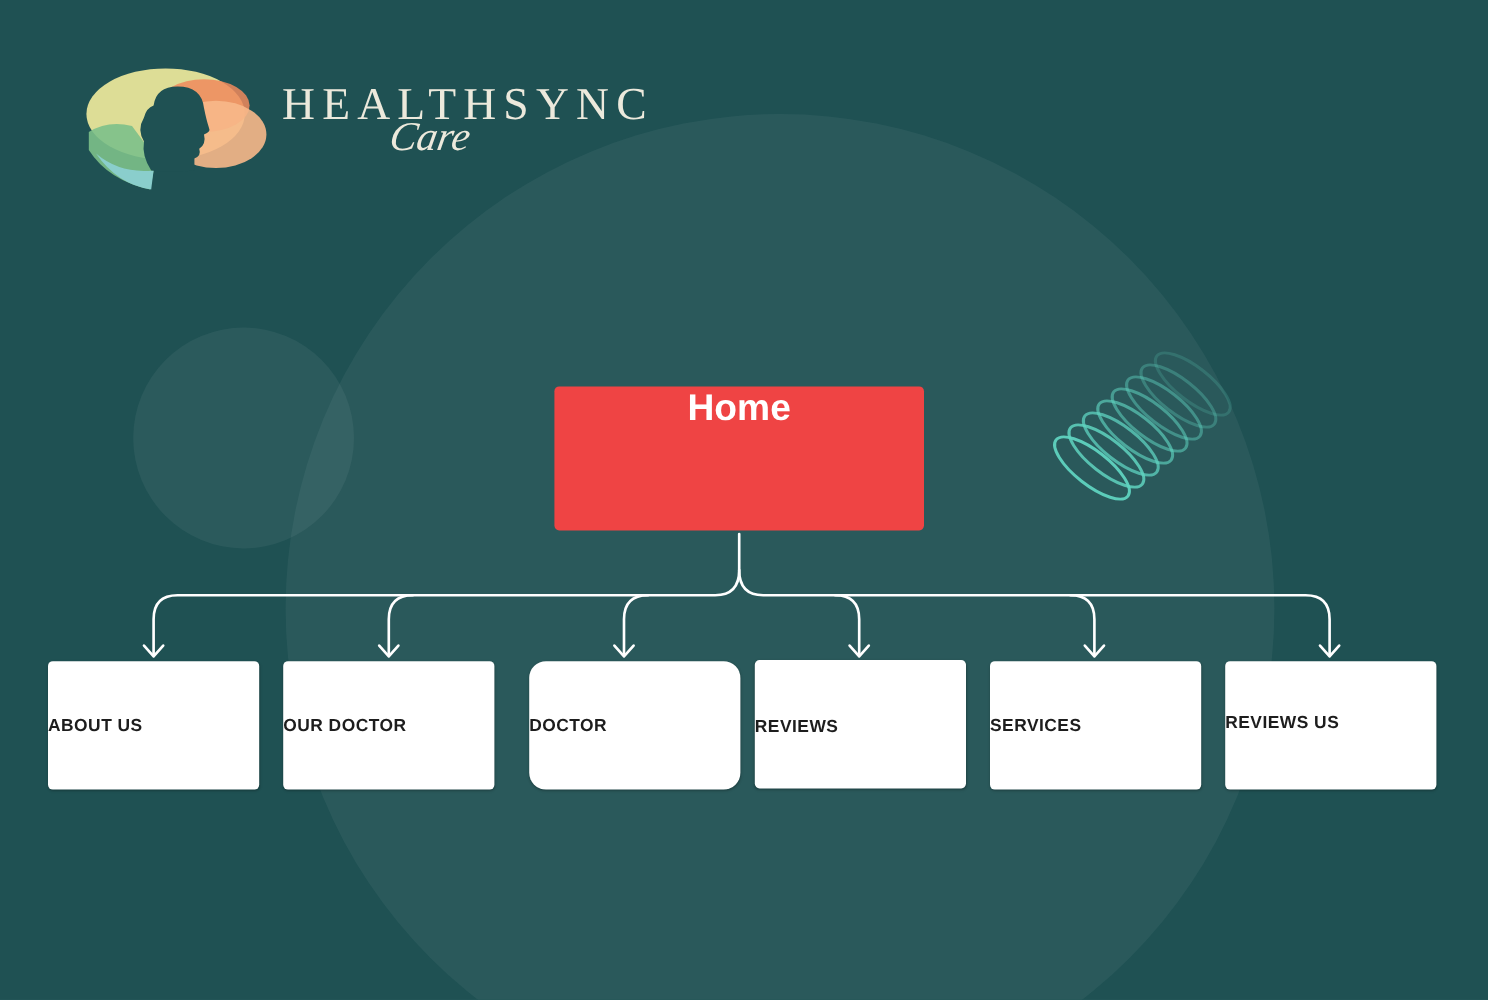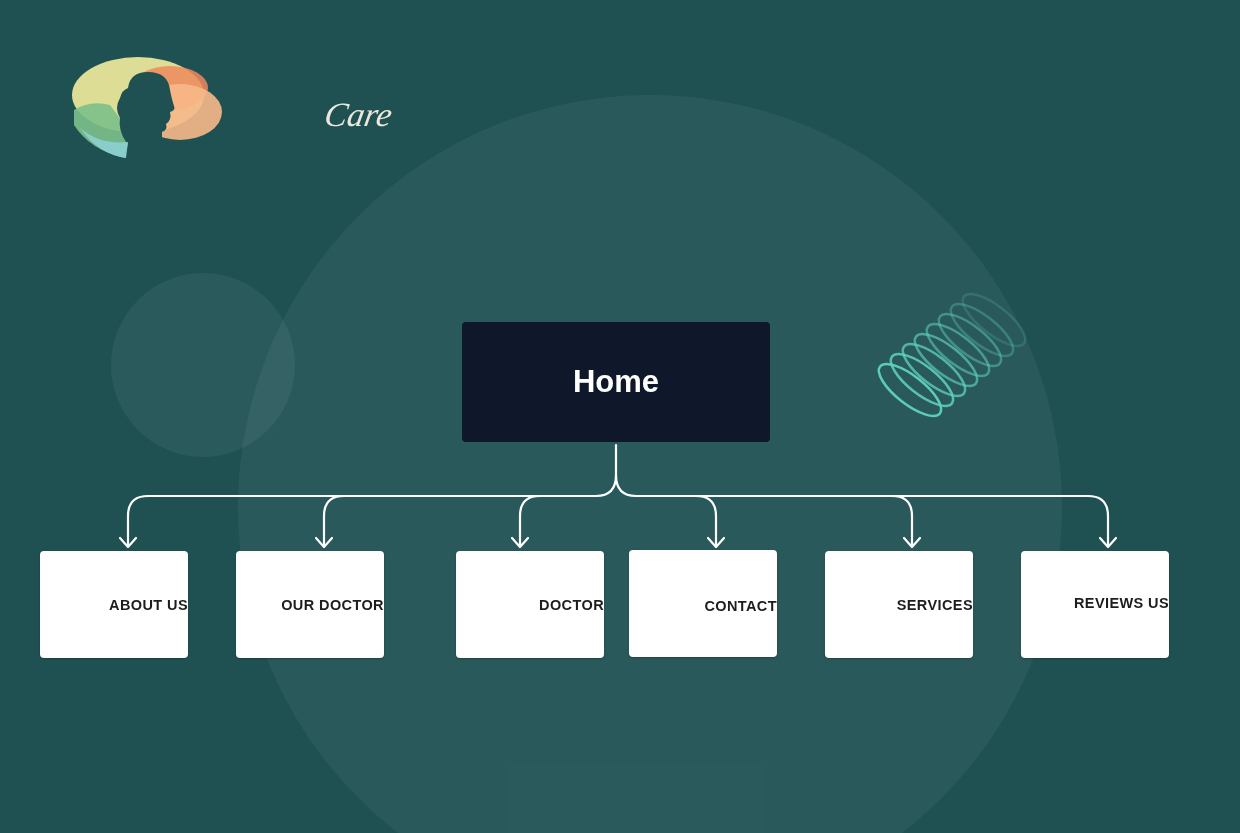--- a/index.html
+++ b/index.html
@@ -25,49 +25,50 @@
   }
   .logo-script {
     position: absolute; left: 255px; top: 48px;
     font-family: "Liberation Serif", serif; font-style: italic; font-size: 34px;
     color: #ece9dc; line-height: 1; transform: skewX(-10deg);
   }
   .spring { position: absolute; left: 870px; top: 280px; }
   .connectors { position: absolute; left: 0; top: 0; }
   .home-node {
     position: absolute; left: 462px; top: 322px; width: 308px; height: 120px;
-    background: #0f172a; border-radius: 4px;
-    display: flex; align-items: center; justify-content: center;
+    background: #ef4444; border-radius: 4px;
+    display: flex; align-items: flex-start; justify-content: center;
     color: #ffffff; font-weight: bold; font-size: 31px;
     cursor: pointer;
   }
   .child-node {
-    position: absolute; top: 551px; width: 148px; height: 107px;
+    position: absolute; top: 551px; width: 176px; height: 107px;
     background: #ffffff; border-radius: 4px;
-    display: flex; align-items: center; justify-content: flex-end;
+    display: flex; align-items: center; justify-content: flex-start;
     color: #1d1d1d; font-weight: bold; font-size: 14.5px; letter-spacing: 0.4px;
     box-shadow: 0 1px 2px rgba(0,0,0,0.25);
     cursor: pointer;
   }
 </style>
 </head>
 <body>
 
 <div class="bg-circle-big"></div>
 <div class="bg-circle-small"></div>
 
 <div class="logo">
   <svg class="logo-mark" width="160" height="110" viewBox="0 0 160 110">
     <ellipse cx="68" cy="45" rx="66" ry="38" fill="#e8e59a" opacity="0.95"></ellipse>
     <ellipse cx="100" cy="38" rx="38" ry="22" fill="#f08a5d" opacity="0.85"></ellipse>
     <ellipse cx="110" cy="62" rx="42" ry="28" fill="#f7b88a" opacity="0.9"></ellipse>
     <path d="M4 60 Q20 50 40 55 L60 82 L55 108 Q20 100 4 75 Z" fill="#7cc08a" opacity="0.9"></path>
     <path d="M10 78 Q30 95 58 92 L56 108 Q28 104 10 78 Z" fill="#8bd0d0" opacity="0.95"></path>
     <path d="M58 38 Q60 22 78 22 Q98 22 100 40 Q102 50 104 56 Q106 60 100 62 Q102 70 96 74 Q98 80 92 82 L92 92 Q74 94 56 92 Q48 80 50 68 Q44 58 50 48 Q52 40 58 38 Z" fill="#1f5153"></path>
   </svg>
+  <span class="logo-word">HEALTHSYNC</span>
   <span class="logo-script">Care</span>
 </div>
 
 <svg class="spring" width="160" height="160" viewBox="0 0 160 160">
   <g fill="none" stroke-width="2.5">
     <ellipse cx="40" cy="110" rx="14" ry="38" transform="rotate(-52 40 110)" stroke="#5fd3c0" opacity="0.95"></ellipse>
     <ellipse cx="52" cy="100" rx="14" ry="38" transform="rotate(-52 52 100)" stroke="#5fd3c0" opacity="0.85"></ellipse>
     <ellipse cx="64" cy="90" rx="14" ry="38" transform="rotate(-52 64 90)" stroke="#5fd3c0" opacity="0.75"></ellipse>
     <ellipse cx="76" cy="80" rx="14" ry="38" transform="rotate(-52 76 80)" stroke="#5fd3c0" opacity="0.65"></ellipse>
     <ellipse cx="88" cy="70" rx="14" ry="38" transform="rotate(-52 88 70)" stroke="#5fd3c0" opacity="0.55"></ellipse>
@@ -97,24 +98,24 @@
 <div class="home-node">
   <span>Home</span>
 </div>
 
 <div class="child-node" style="left:40px;">
   <span>ABOUT US</span>
 </div>
 <div class="child-node" style="left:236px;">
   <span>OUR DOCTOR</span>
 </div>
-<div class="child-node" style="left:456px;">
+<div class="child-node" style="left:441px;border-radius:14px;">
   <span>DOCTOR</span>
 </div>
 <div class="child-node" style="left:629px; top:550px; padding-top:4px; box-sizing:border-box;">
-  <span>CONTACT</span>
+  <span>REVIEWS</span>
 </div>
 <div class="child-node" style="left:825px;">
   <span>SERVICES</span>
 </div>
 <div class="child-node" style="left:1021px; padding-bottom:4px; box-sizing:border-box;">
   <span>REVIEWS US</span>
 </div>
 
 </body></html>

